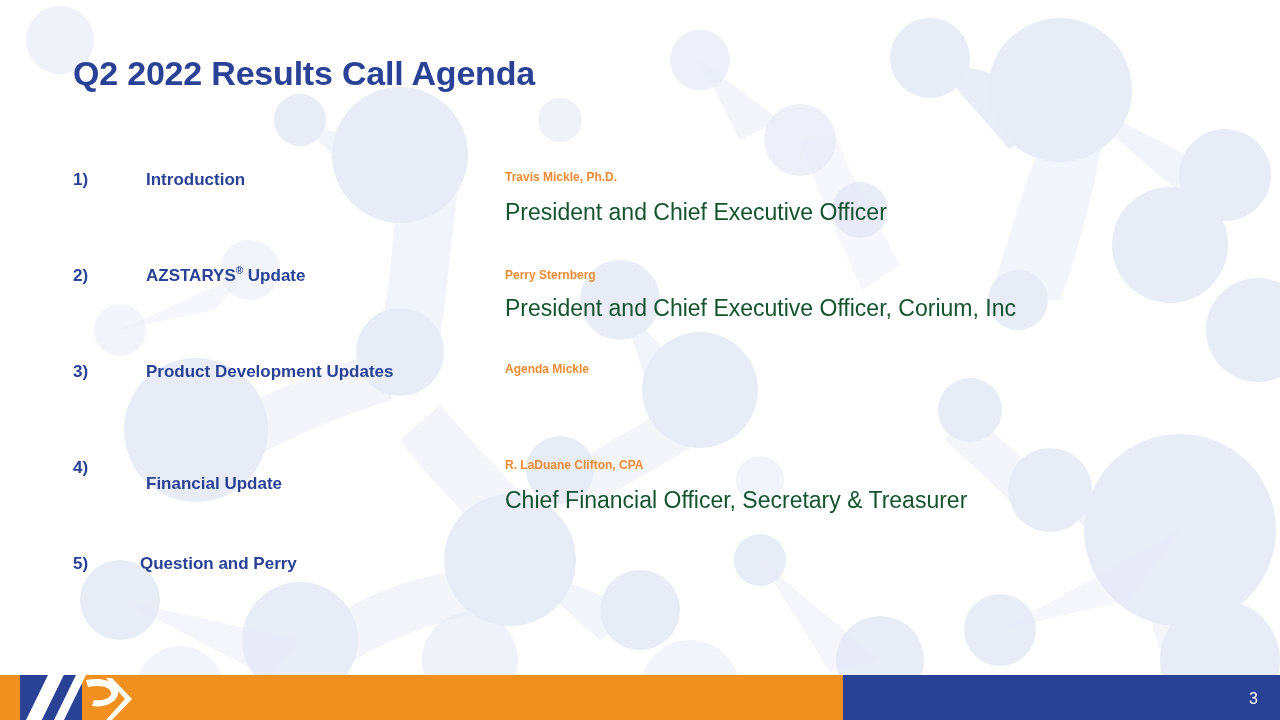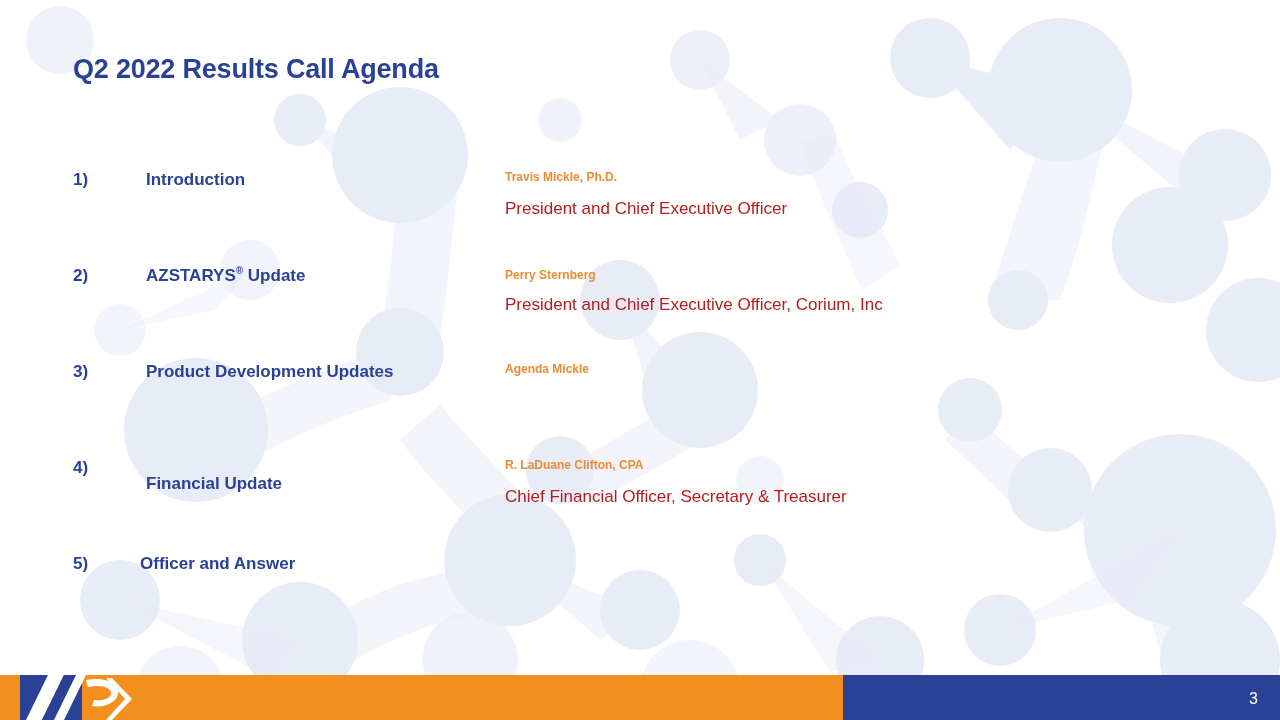--- a/index.html
+++ b/index.html
@@ -23,21 +23,21 @@
     width: 1280px;
     height: 720px;
     pointer-events: none;
   }
 
   
   .title {
     position: absolute;
     left: 73px;
     top: 54px;
-    font-size: 27px;
+    font-size: 34px;
     font-weight: bold;
     color: #2A4296;
     letter-spacing: -0.2px;
     white-space: nowrap;
   }
 
   
   .agenda {
     position: absolute;
     left: 0;
@@ -82,23 +82,23 @@
     position: absolute;
     left: 505px;
     font-size: 12px;
     font-weight: bold;
     color: #ED8B33;
     white-space: nowrap;
   }
   .speaker-title {
     position: absolute;
     left: 505px;
-    font-size: 17px;
+    font-size: 23px;
     font-weight: normal;
-    color: #b91c1c;
+    color: #14532d;
     white-space: nowrap;
   }
 
   
   .footer {
     position: absolute;
     left: 0;
     top: 675px;
     width: 1280px;
     height: 45px;
@@ -238,21 +238,21 @@
 
     <div class="agenda-row">
       <span class="item-num" style="top:458px">4)</span>
       <span class="item-label" style="top:474px">Financial Update</span>
       <span class="speaker-name" style="top:458px">R. LaDuane Clifton, CPA</span>
       <span class="speaker-title" style="top:487px">Chief Financial Officer, Secretary &amp; Treasurer</span>
     </div>
 
     <div class="agenda-row">
       <span class="item-num tight" style="top:554px">5)</span>
-      <span class="item-label tight" style="top:554px">Officer and Answer</span>
+      <span class="item-label tight" style="top:554px">Question and Perry</span>
     </div>
 
   </div>
 
   <div class="footer">
     <div class="footer-orange"></div>
     <div class="footer-navy"></div>
   </div>
 
   <svg class="logo" viewBox="0 0 140 60" xmlns="http://www.w3.org/2000/svg">

